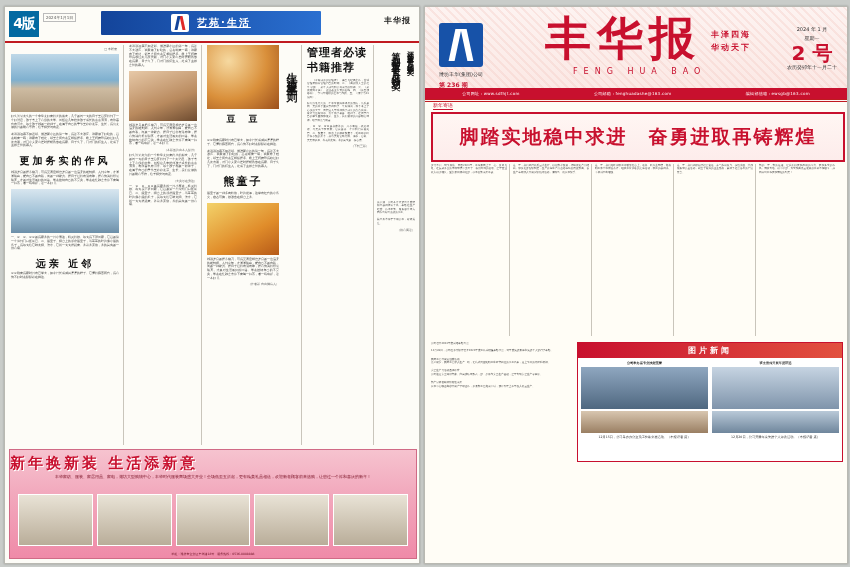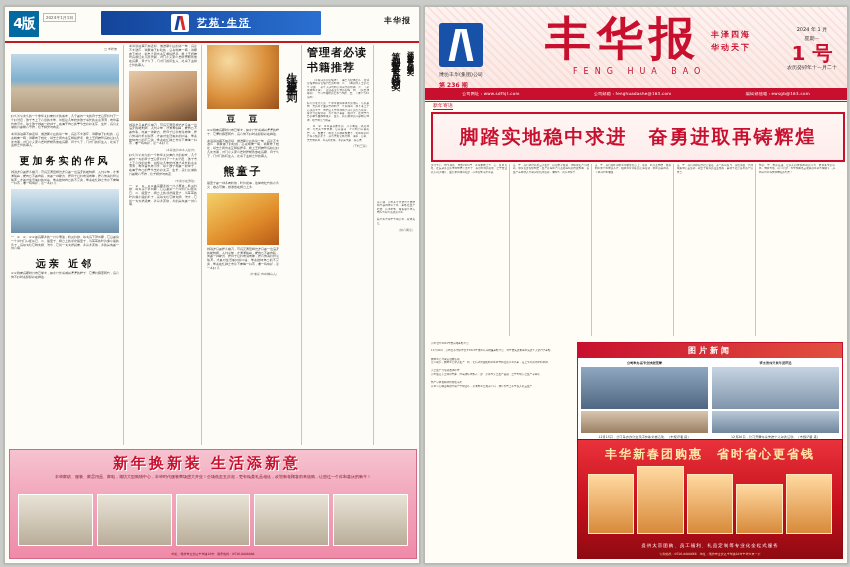--- a/index.html
+++ b/index.html
@@ -58,21 +58,21 @@
     letter-spacing:4px;color:#111;
   }
 
   
   .adL{
     position:absolute;left:4px;bottom:4px;width:406px;height:108px;
     background:linear-gradient(180deg,#f6c3cf,#f2a9bd 40%,#ef8aa8);
     border:1px solid #d06a86;overflow:hidden;
   }
   .adL-title{
-    position:absolute;left:0;right:12px;top:4px;text-align:center;font-size:15px;font-weight:bold;
+    position:absolute;left:0;right:12px;top:4px;font-size:15px;font-weight:bold;
     color:#c8102e;letter-spacing:3px;text-shadow:1px 1px 0 #fff;
   }
   .adL-sub{position:absolute;left:10px;right:10px;top:24px;font-size:4px;color:#7a1226;line-height:1.5;text-align:center;}
   .adL-shops{position:absolute;left:8px;right:8px;top:44px;height:52px;display:flex;gap:4px;}
   .adL-shops div{flex:1;background:linear-gradient(180deg,#e9e3d6,#b9ad99);border:1px solid #fff;}
   .adL-foot{position:absolute;left:0;right:0;bottom:2px;text-align:center;font-size:3px;color:#6b0f20;}
 
   
   .sheetR{
     position:absolute;left:424px;top:6px;width:422px;height:556px;
@@ -182,21 +182,21 @@
         <div class="tiny">都说岁月是把杀猪刀，可我更愿意相信岁月是一位温柔的雕刻师。人到中年，才渐渐明白，爱自己不是自私，而是一种能力。把日子过得有滋有味，把心情调得舒展明亮，才是对生活最好的回答。学会接纳自己的不完美，学会在忙碌之余停下来喝一杯茶，看一场电影，读一本好书。</div>
         <div class="byline" style="margin:2px 0;">（本版图片由本人提供）</div>
         <div class="tiny">好久没见太久的一个非常要好来得及的朋友，几乎是同一天的日子里总算得到了一个好消息，孩子考上了心仪的大学。回想这几年陪伴孩子成长的点点滴滴，有欣喜也有泪水。每个孩子都是一粒种子，在属于自己的季节里静静发芽、生长，我们要做的只是耐心等待，给予阳光与雨露。</div>
         <div class="byline" style="margin:2px 0;">（大美尽在身边）</div>
         <div class="tiny">一、豆　豆。豆豆是我家养的一只小泰迪，机灵得很。每天我下班回家，它总是第一个冲到门口摇尾巴。二、熊童子。阳台上的那盆熊童子，毛茸茸的叶片像小熊的爪子，我每天给它晒太阳、浇水，它就一天天胖起来。养花养宠物，养的其实是一份心境。</div>
       </div>
       <div class="rule" style="left:196px;top:2px;width:1px;height:400px;"></div>
 
       <div class="col" style="left:202px;top:2px;width:72px;height:400px;">
         <div class="photo leaf" style="height:64px;"></div>
-        <div class="title-m" style="margin:4px 0 3px;font-size:9px;letter-spacing:2px;">豆　豆</div>
+        <div class="title-m" style="margin:4px 0 13px;font-size:9px;letter-spacing:2px;">豆　豆</div>
         <div class="tiny">豆豆刚来我家时只有巴掌大，如今已长成威风凛凛的样子。它懂得察言观色，我心情不好时会默默趴在脚边。</div>
         <div class="tiny" style="margin-top:3px;">老话说远亲不如近邻。搬进新小区的第一年，我还不大适应。谁家做了好吃的，总会端来一碗；谁家有了难处，邻里之间也会互相搭把手。楼上王阿姨帮我收过好几次衣服，对门小夫妻出差时把钥匙放在我家。日子久了，门对门的陌生人，处成了血脉之外的亲人。</div>
         <div class="title-m" style="margin:6px 0 3px;font-size:11px;letter-spacing:2px;">熊童子</div>
         <div class="tiny">熊童子是一种多肉植物，叶片肥厚，边缘有红色的小爪尖，憨态可掬，很适合在阳台上养。</div>
         <div class="photo ph4" style="height:52px;margin:3px 0;"></div>
         <div class="tiny">都说岁月是把杀猪刀，可我更愿意相信岁月是一位温柔的雕刻师。人到中年，才渐渐明白，爱自己不是自私，而是一种能力。把日子过得有滋有味，把心情调得舒展明亮，才是对生活最好的回答。学会接纳自己的不完美，学会在忙碌之余停下来喝一杯茶，看一场电影，读一本好书。</div>
         <div class="byline" style="margin-top:2px;">（作者系 自由撰稿人）</div>
       </div>
 
       <div class="col" style="left:278px;top:20px;">
@@ -246,21 +246,21 @@
       <div class="mh-logo"></div>
       <div class="mh-title">丰华报</div>
       <div class="mh-pinyin">FENG HUA BAO</div>
       <div class="mh-org">潍坊丰华(集团)公司</div>
       <div class="mh-issue">第 236 期</div>
       <div class="mh-slogan" style="white-space:pre-line;">丰泽四海
 华动天下</div>
       <div class="mh-right">
         <div>2024 年 1 月</div>
         <div>星期一</div>
-        <div class="mh-no">1 号</div>
+        <div class="mh-no">2 号</div>
         <div>农历癸卯年十一月二十</div>
       </div>
       <div class="mh-bar">
         <span>公司网址：www.sdfhjt.com</span>
         <span>公司邮箱：fenghuadashe@163.com</span>
         <span>编辑部信箱：ewsgb@163.com</span>
       </div>
     </div>
 
     <div class="R-body">
@@ -315,29 +315,17 @@
           </div>
           <div style="flex:1;">
             <div class="pn-cap" style="font-weight:bold;margin-bottom:2px;">班主宣传开展年度评选</div>
             <div class="pnphoto b" style="height:42px;"></div>
             <div class="pnphoto d" style="height:22px;margin-top:2px;"></div>
             <div class="pn-cap" style="margin-top:2px;">12月20日，公司开展年度先进个人评选活动。（本报记者 摄）</div>
           </div>
         </div>
       </div>
 
-      <div class="adR">
-        <div class="adR-title">丰华新春团购惠　省时省心更省钱</div>
-        <div class="adR-goods">
-          <div></div>
-          <div></div>
-          <div></div>
-          <div></div>
-          <div></div>
-        </div>
-        <div class="adR-foot">提供大宗团购、员工福利、礼品定制等专业化全程式服务</div>
-        <div class="adR-tiny">订购热线：0536-8888666　地址：潍坊市奎文区丰华路18号丰华大厦一层</div>
-      </div>
 
     </div>
   </div>
 
 </div>
 
 </body></html>

